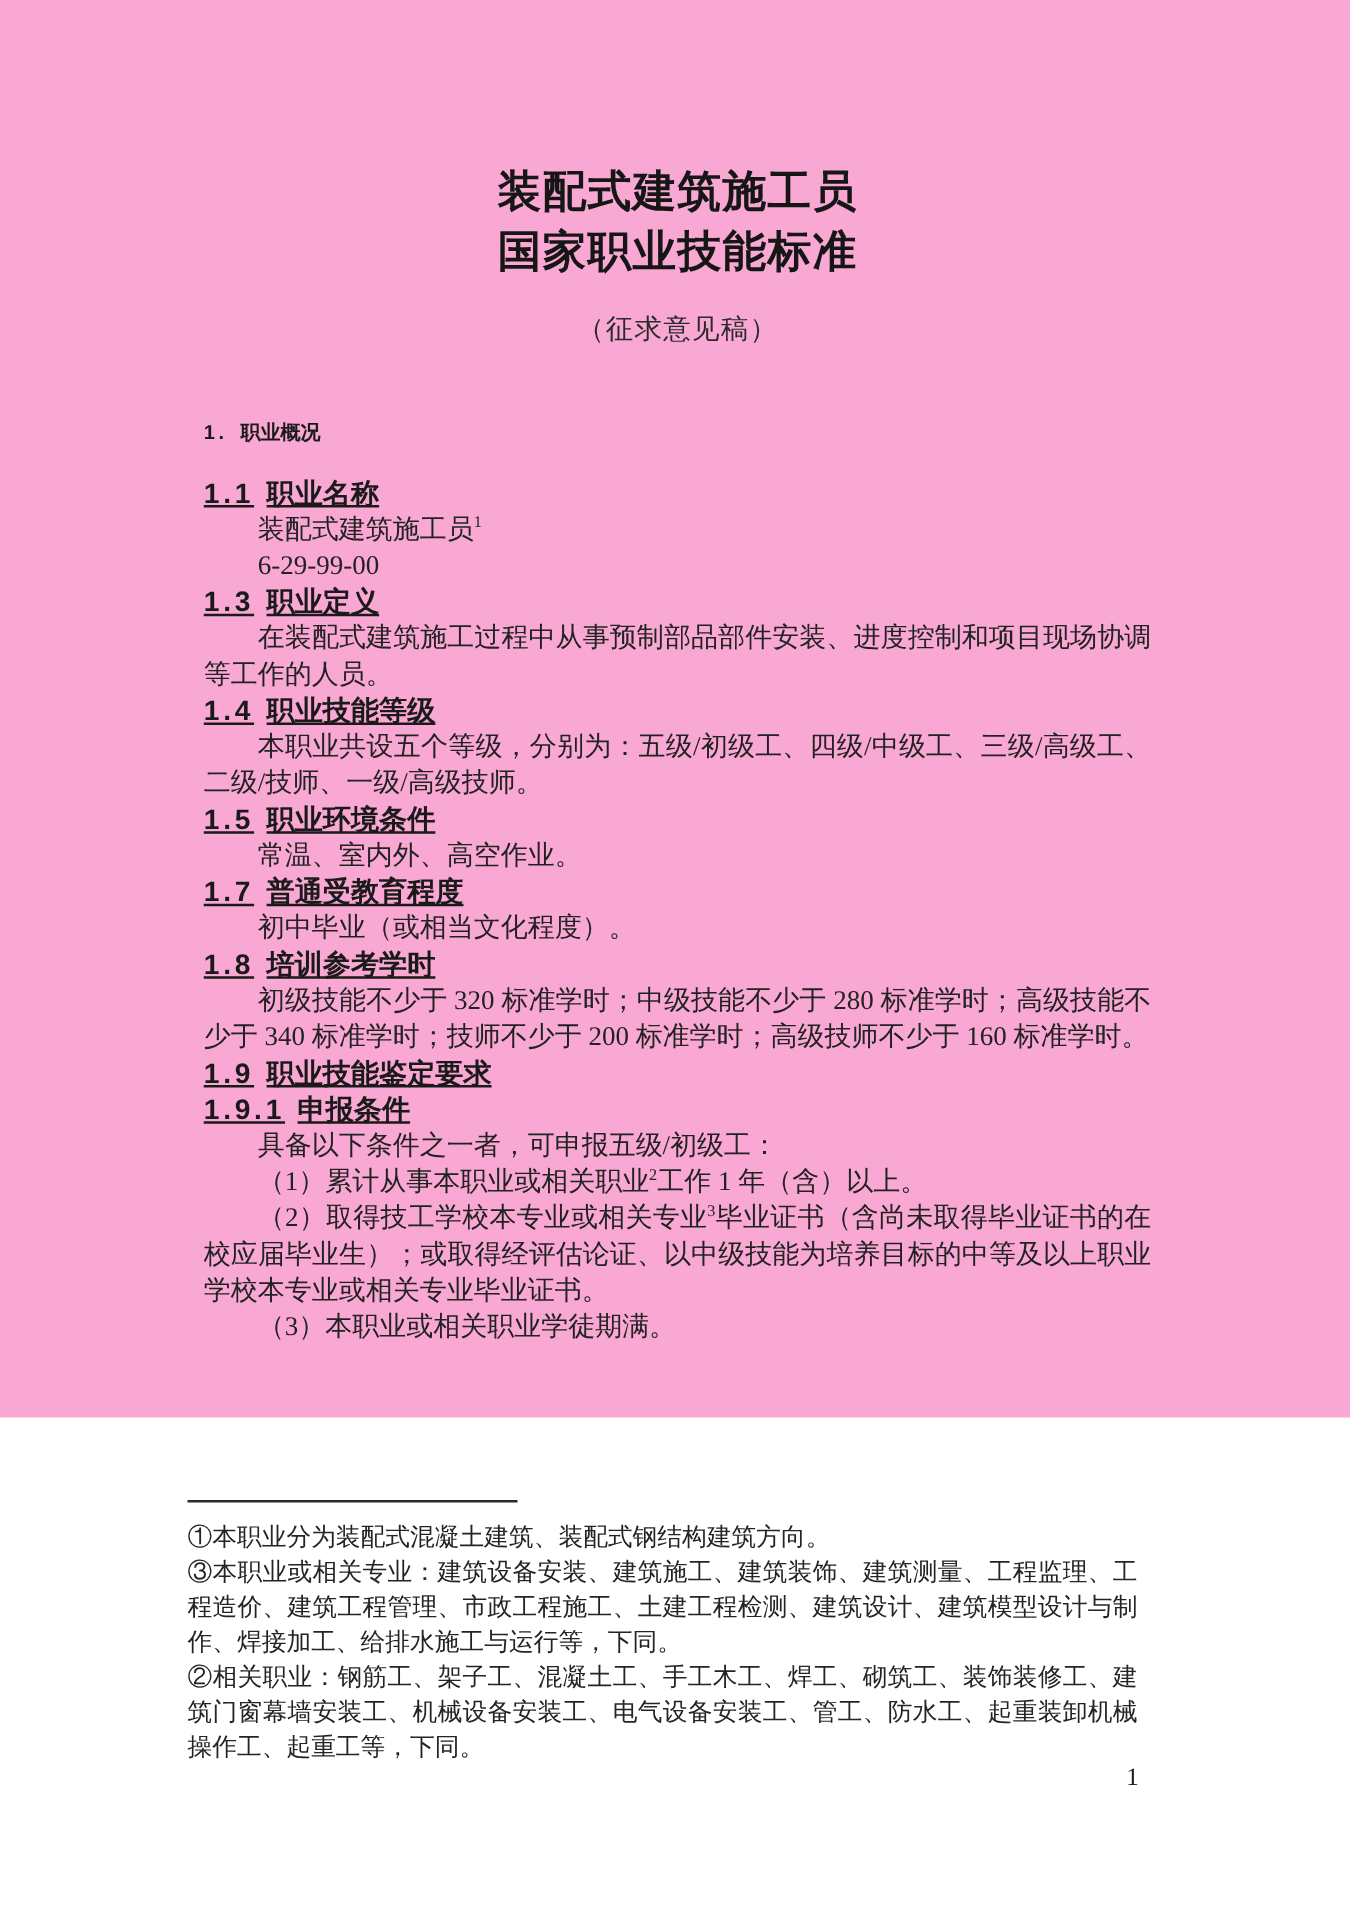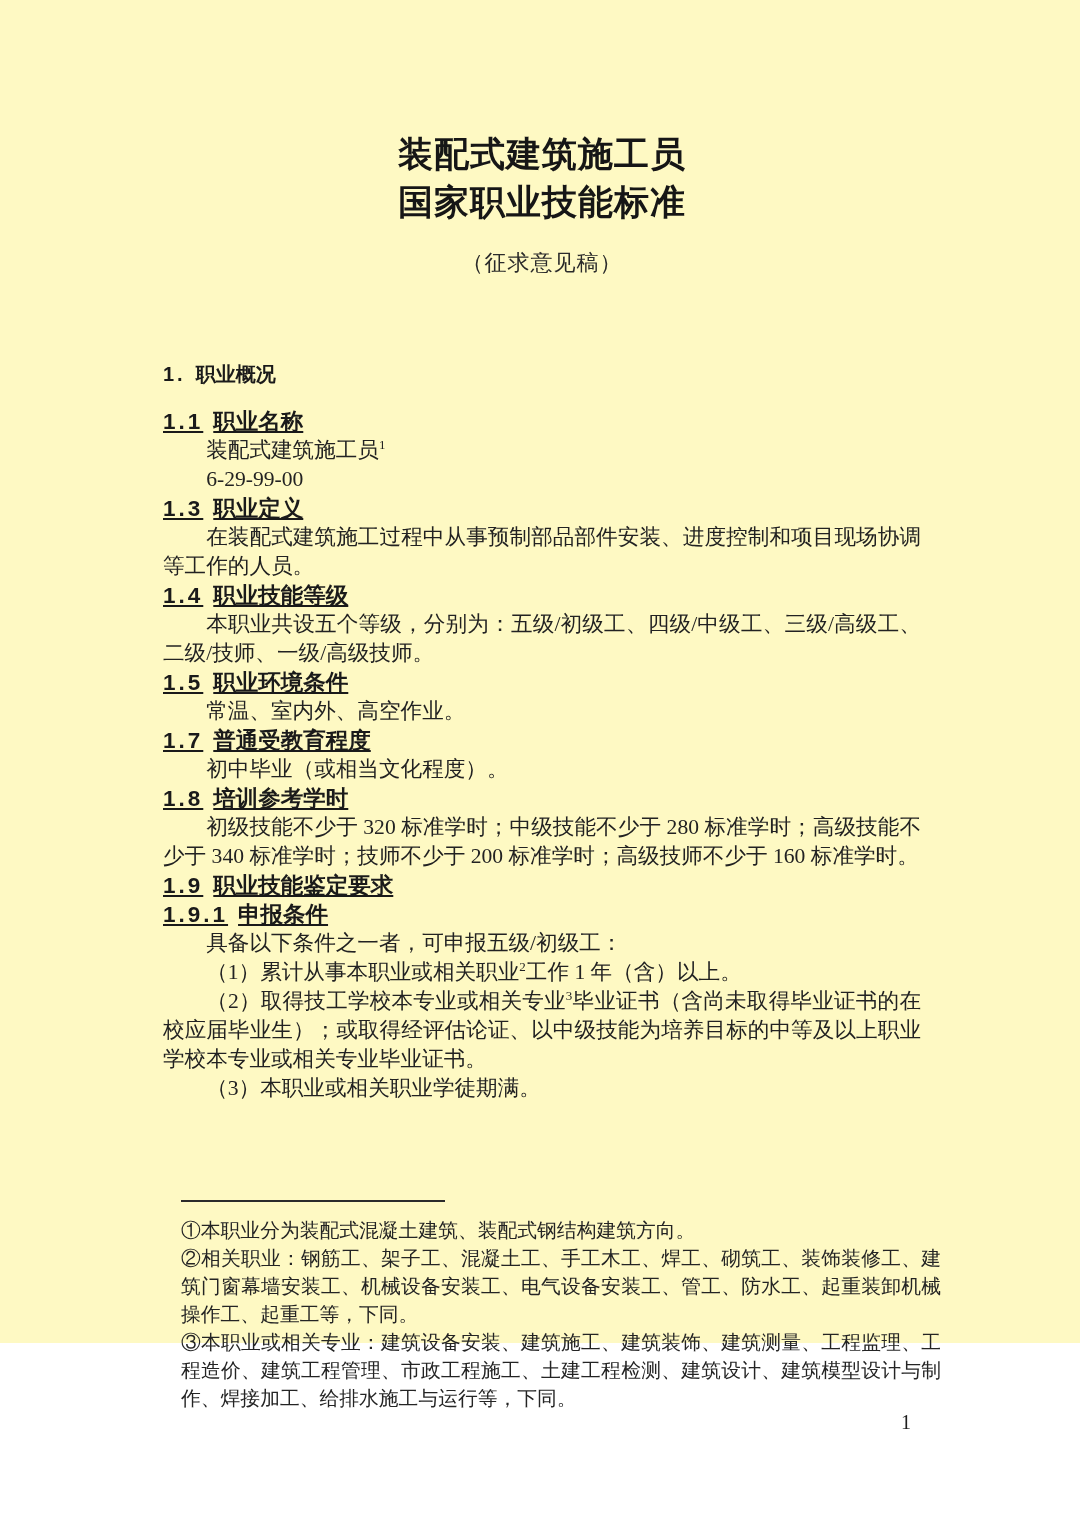--- a/index.html
+++ b/index.html
@@ -11,22 +11,22 @@
     height: 1527px;
     position: relative;
     overflow: hidden;
     font-family: "Liberation Serif", "DejaVu Serif", serif;
     color: #1e1e1e;
     -webkit-font-smoothing: antialiased;
   }
   .page {
     position: relative;
     width: 1080px;
-    height: 1343px;
-    background: #fef9c3;
+    height: 1134px;
+    background: #f9a8d4;
   }
   .content {
     position: absolute;
     left: 163px;
     top: 0;
     width: 758px;
   }
   
   .title-block { padding-top: 134px; text-align: center; }
   .doc-title {
@@ -40,25 +40,25 @@
   .doc-title.second { margin-top: 8px; }
   .doc-subtitle {
     margin-top: 26px;
     font-size: 22px;
     line-height: 30px;
     letter-spacing: 1px;
     color: #2a2a2a;
   }
   
   .sec-h1 {
-    margin-top: 81px;
+    margin-top: 54px;
     margin-bottom: 18px;
     font-family: "Liberation Sans", "DejaVu Sans", sans-serif;
     font-weight: 700;
-    font-size: 20px;
+    font-size: 16px;
     line-height: 30px;
     color: #1a1a1a;
   }
   .sec-h {
     font-family: "Liberation Sans", "DejaVu Sans", sans-serif;
     font-weight: 700;
     font-size: 22.5px;
     line-height: 29px;
     color: #1a1a1a;
     text-decoration: underline;
@@ -77,21 +77,21 @@
     color: #222222;
   }
   sup.fn-ref {
     font-size: 13px;
     line-height: 0;
     vertical-align: super;
   }
   
   .footnotes {
     position: absolute;
-    left: 181px;
+    left: 150px;
     top: 1200px;
     width: 760px;
   }
   .fn-rule {
     width: 264px;
     border-top: 2px solid #2b2b2b;
     height: 0;
     margin-bottom: 14px;
   }
   .footnotes p {
@@ -152,19 +152,19 @@
     <p class="body-p">具备以下条件之一者，可申报五级/初级工：</p>
     <p class="body-p"><span>（1）累计从事本职业或相关职业</span><sup class="fn-ref">2</sup><span>工作 1 年（含）以上。</span></p>
     <p class="body-p"><span>（2）取得技工学校本专业或相关专业</span><sup class="fn-ref">3</sup><span>毕业证书（含尚未取得毕业证书的在校应届毕业生）；或取得经评估论证、以中级技能为培养目标的中等及以上职业学校本专业或相关专业毕业证书。</span></p>
     <p class="body-p">（3）本职业或相关职业学徒期满。</p>
 
   </div>
 
   <footer class="footnotes">
     <div class="fn-rule"></div>
     <p>①本职业分为装配式混凝土建筑、装配式钢结构建筑方向。</p>
+    <p>③本职业或相关专业：建筑设备安装、建筑施工、建筑装饰、建筑测量、工程监理、工程造价、建筑工程管理、市政工程施工、土建工程检测、建筑设计、建筑模型设计与制作、焊接加工、给排水施工与运行等，下同。</p>
     <p>②相关职业：钢筋工、架子工、混凝土工、手工木工、焊工、砌筑工、装饰装修工、建筑门窗幕墙安装工、机械设备安装工、电气设备安装工、管工、防水工、起重装卸机械操作工、起重工等，下同。</p>
-    <p>③本职业或相关专业：建筑设备安装、建筑施工、建筑装饰、建筑测量、工程监理、工程造价、建筑工程管理、市政工程施工、土建工程检测、建筑设计、建筑模型设计与制作、焊接加工、给排水施工与运行等，下同。</p>
   </footer>
 
   <div class="page-number">1</div>
 
 </div>
 
 </body></html>

